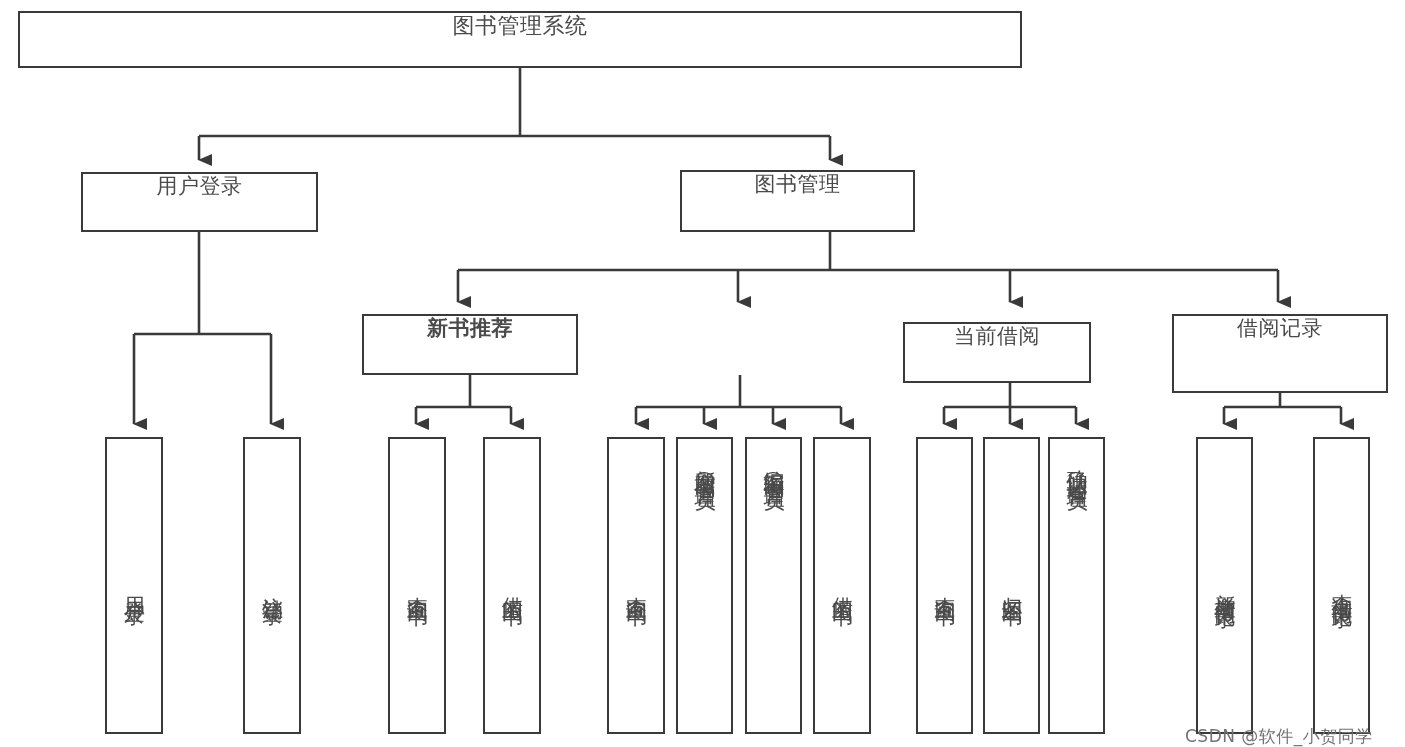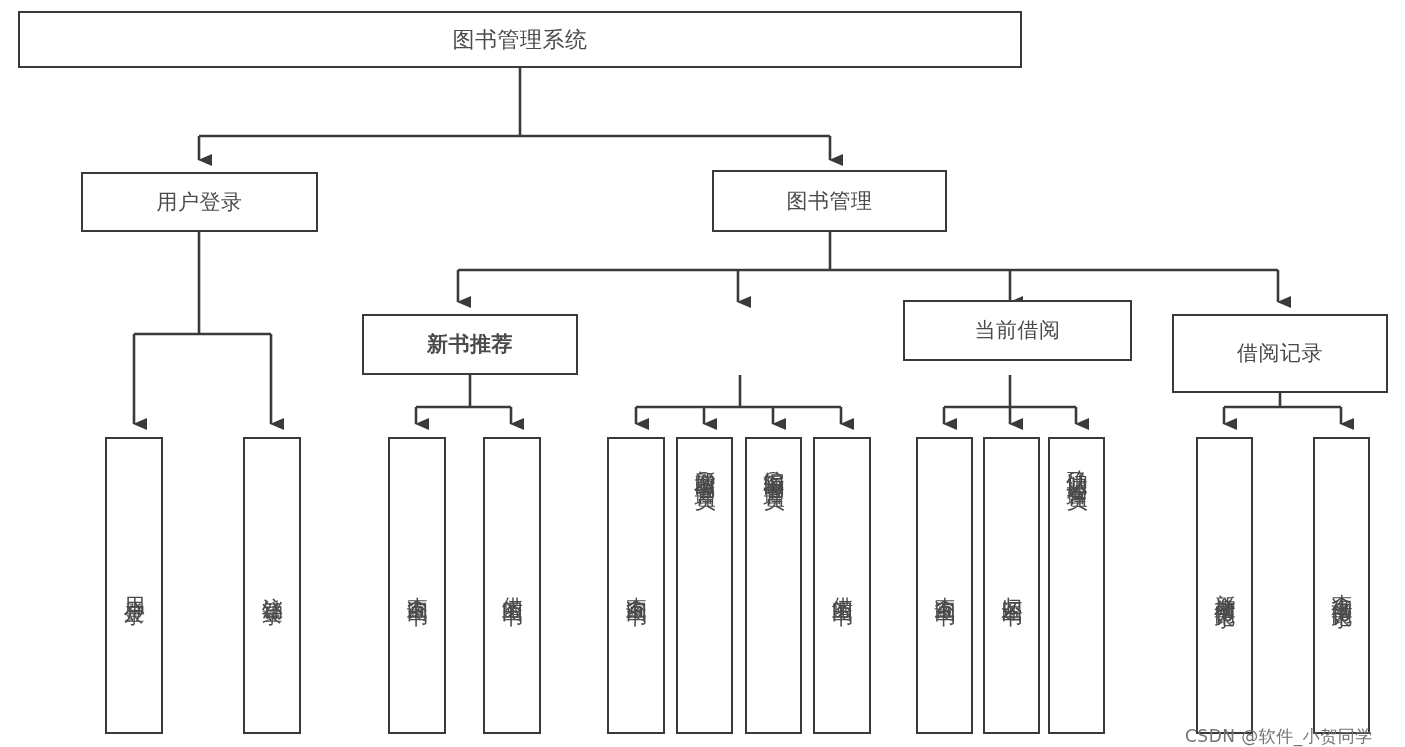--- a/index.html
+++ b/index.html
@@ -24,21 +24,21 @@
     width: 1405px;
     height: 747px;
     pointer-events: none;
   }
   .node {
     position: absolute;
     box-sizing: border-box;
     border: 2.5px solid #3a3a3a;
     background: #ffffff;
     display: flex;
-    align-items: center;
+    align-items: flex-start;
     justify-content: center;
     color: #4a4a4a;
     z-index: 2;
   }
   .node .label {
     color: #4a4a4a;
     line-height: 1.18;
     letter-spacing: 0.5px;
     white-space: pre;
   }
@@ -133,28 +133,28 @@
     </g>
   </svg>
 
   <div class="node horiz root" style="left:18px; top:11px; width:1004px; height:57px;">
     <span class="label">图书管理系统</span>
   </div>
 
   <div class="node horiz" style="left:81px; top:172px; width:237px; height:60px;">
     <span class="label">用户登录</span>
   </div>
-  <div class="node horiz" style="left:712px; top:170px; width:235px; height:62px;">
+  <div class="node horiz" style="left:680px; top:170px; width:235px; height:62px;">
     <span class="label">图书管理</span>
   </div>
 
   <div class="node horiz" style="left:362px; top:314px; width:216px; height:61px;font-weight:bold;">
     <span class="label">新书推荐</span>
   </div>
-  <div class="node horiz" style="left:903px; top:300px; width:229px; height:61px;">
+  <div class="node horiz" style="left:903px; top:322px; width:188px; height:61px;">
     <span class="label">当前借阅</span>
   </div>
   <div class="node horiz" style="left:1172px; top:314px; width:216px; height:79px;">
     <span class="label">借阅记录</span>
   </div>
 
   <div class="node vert mid" style="left:105px; top:437px; width:58px; height:297px;">
     <span class="label">用户登录</span>
   </div>
   <div class="node vert mid" style="left:243px; top:437px; width:58px; height:297px;">

